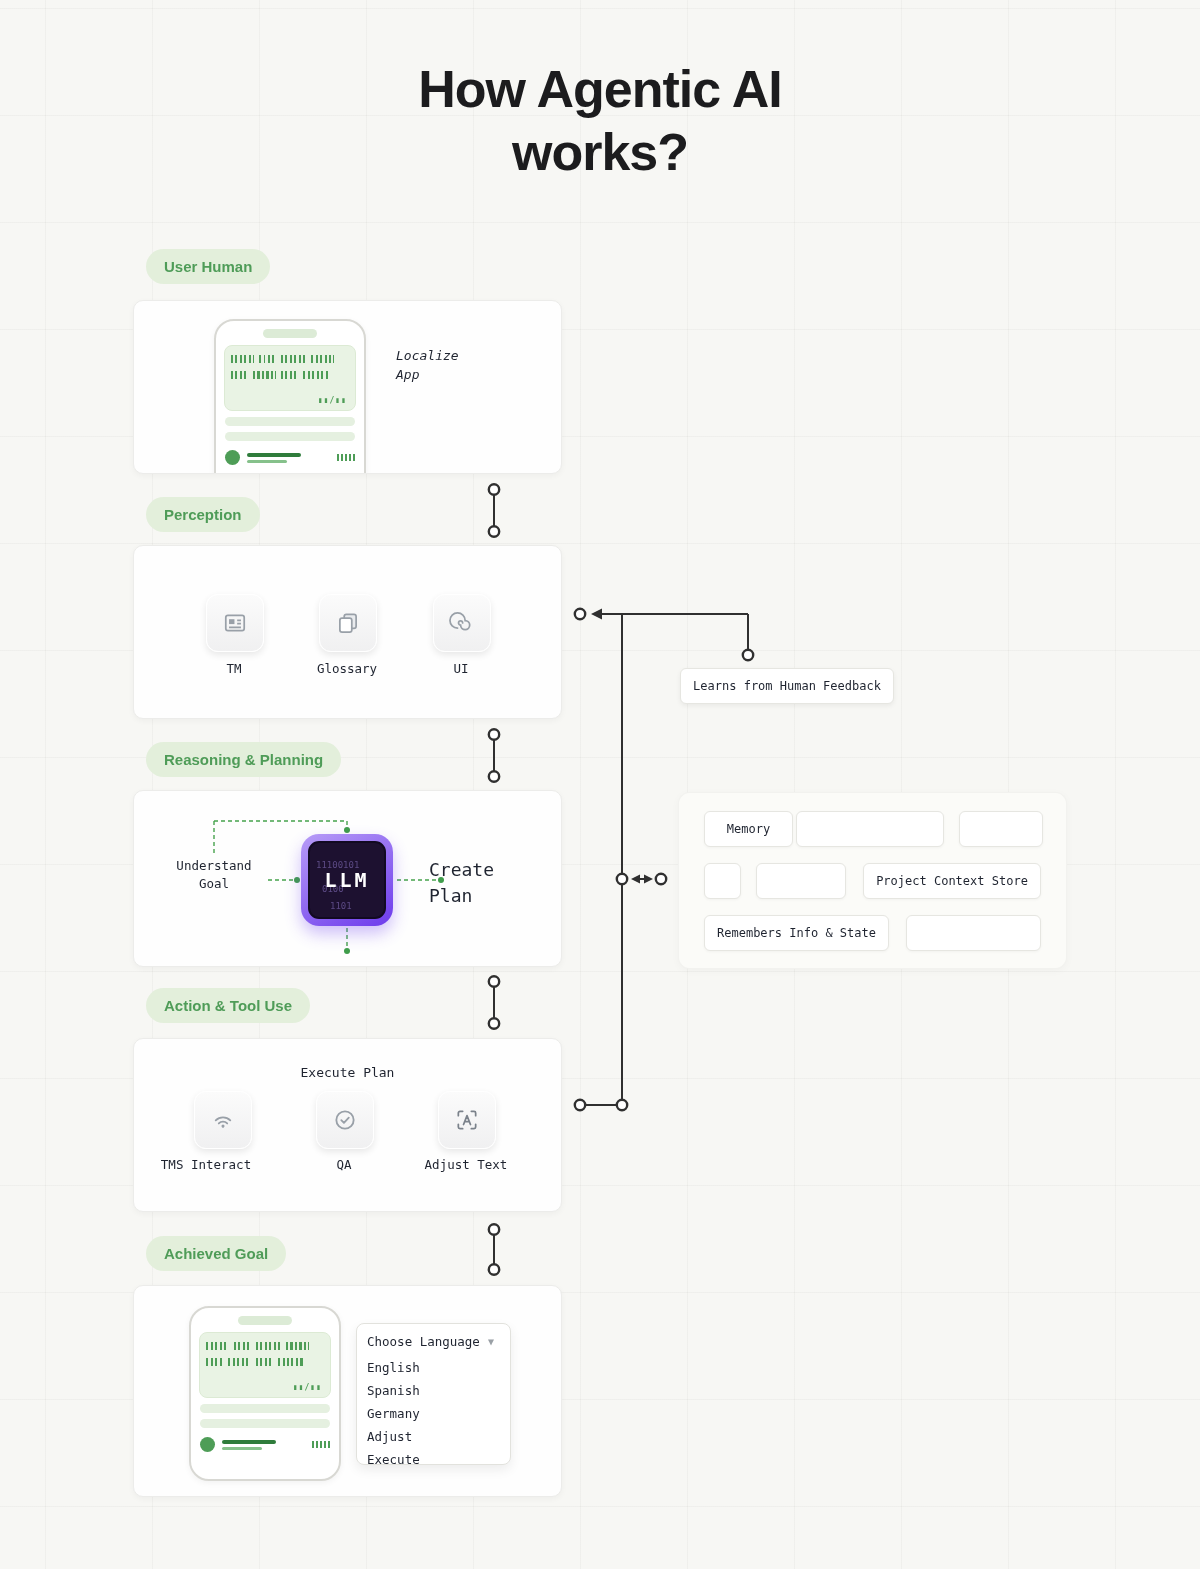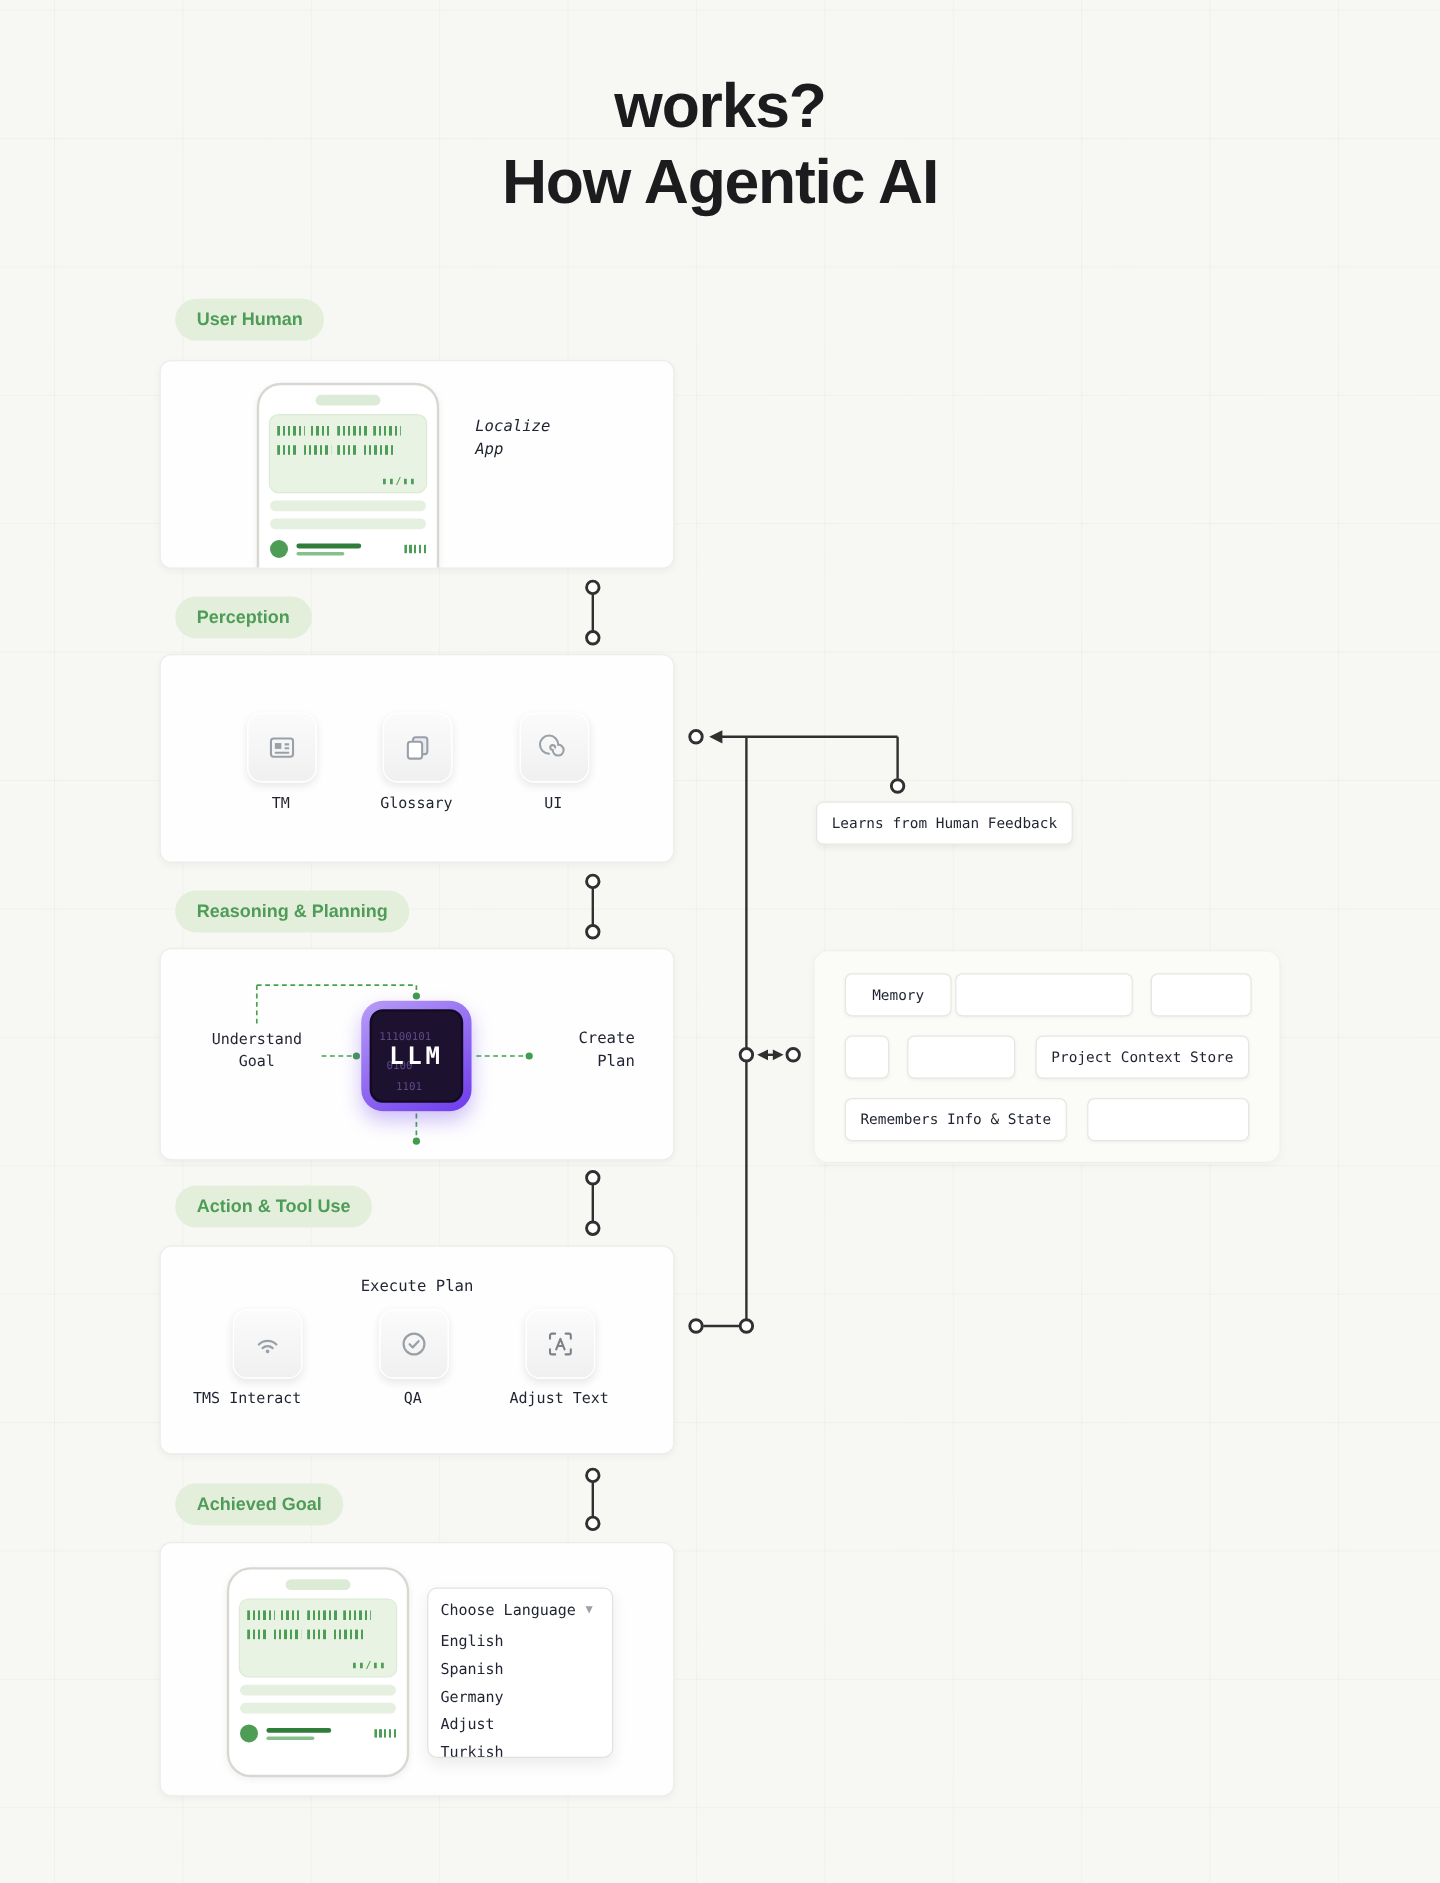--- a/index.html
+++ b/index.html
@@ -92,22 +92,22 @@
   .dd-chevron{color:#9aa0a6;font-size:10px;line-height:1;}
   .dd-opt{height:23px;box-sizing:border-box;padding:4px 10px;font-size:12.5px;cursor:pointer;}
   svg.icon{display:block;}
 </style>
 </head>
 <body>
 
 <div id="canvas">
 
   <div class="title">
+    <div>How Agentic AI</div>
     <div>works?</div>
-    <div>How Agentic AI</div>
   </div>
 
   <svg id="wires" width="1200" height="1569">
     <g stroke="#303030" stroke-width="2" fill="none">
       <path d="M494 490 V531"></path>
       <path d="M494 735 V776"></path>
       <path d="M494 982 V1023"></path>
       <path d="M494 1230 V1269"></path>
       <path d="M601 614 H748"></path>
       <path d="M748 614 V649"></path>
@@ -227,21 +227,21 @@
     <div class="mono preline" style="position:absolute;left:28px;top:66px;width:104px;text-align:center;font-size:12.5px;line-height:1.45;">Understand
 Goal</div>
     <div class="chip">
       <div class="chip-inner">
         <span class="chip-digit cd-top">0100</span>
         <span class="chip-digit cd-mid">11100101</span>
         <span class="chip-digit cd-bot">1101</span>
         <span class="chip-label">LLM</span>
       </div>
     </div>
-    <div class="mono preline" style="position:absolute;left:295px;top:66px;width:100px;text-align:right;font-size:13px;line-height:1.45;">Create
+    <div class="mono preline" style="position:absolute;left:295px;top:66px;width:100px;text-align:left;font-size:18px;line-height:1.45;">Create
 Plan</div>
   </div>
 
   <div class="panel">
     <div class="mbox mono" style="left:25px;top:18px;width:89px;">Memory</div>
     <div class="mbox" style="left:117px;top:18px;width:148px;"></div>
     <div class="mbox" style="left:280px;top:18px;width:84px;"></div>
     <div class="mbox" style="left:25px;top:70px;width:37px;"></div>
     <div class="mbox" style="left:77px;top:70px;width:90px;"></div>
     <div class="mbox mono" style="left:184px;top:70px;width:178px;">Project Context Store</div>
@@ -315,17 +315,17 @@
 
     <div class="dropdown">
       <div class="dd-head mono">
         <span>Choose Language</span>
         <span class="dd-chevron">▼</span>
       </div>
       <div class="dd-opt mono">English</div>
       <div class="dd-opt mono">Spanish</div>
       <div class="dd-opt mono">Germany</div>
       <div class="dd-opt mono">Adjust</div>
-      <div class="dd-opt mono">Turkish</div>
+      <div class="dd-opt mono">Execute</div>
     </div>
   </div>
 
 </div>
 
 </body></html>

